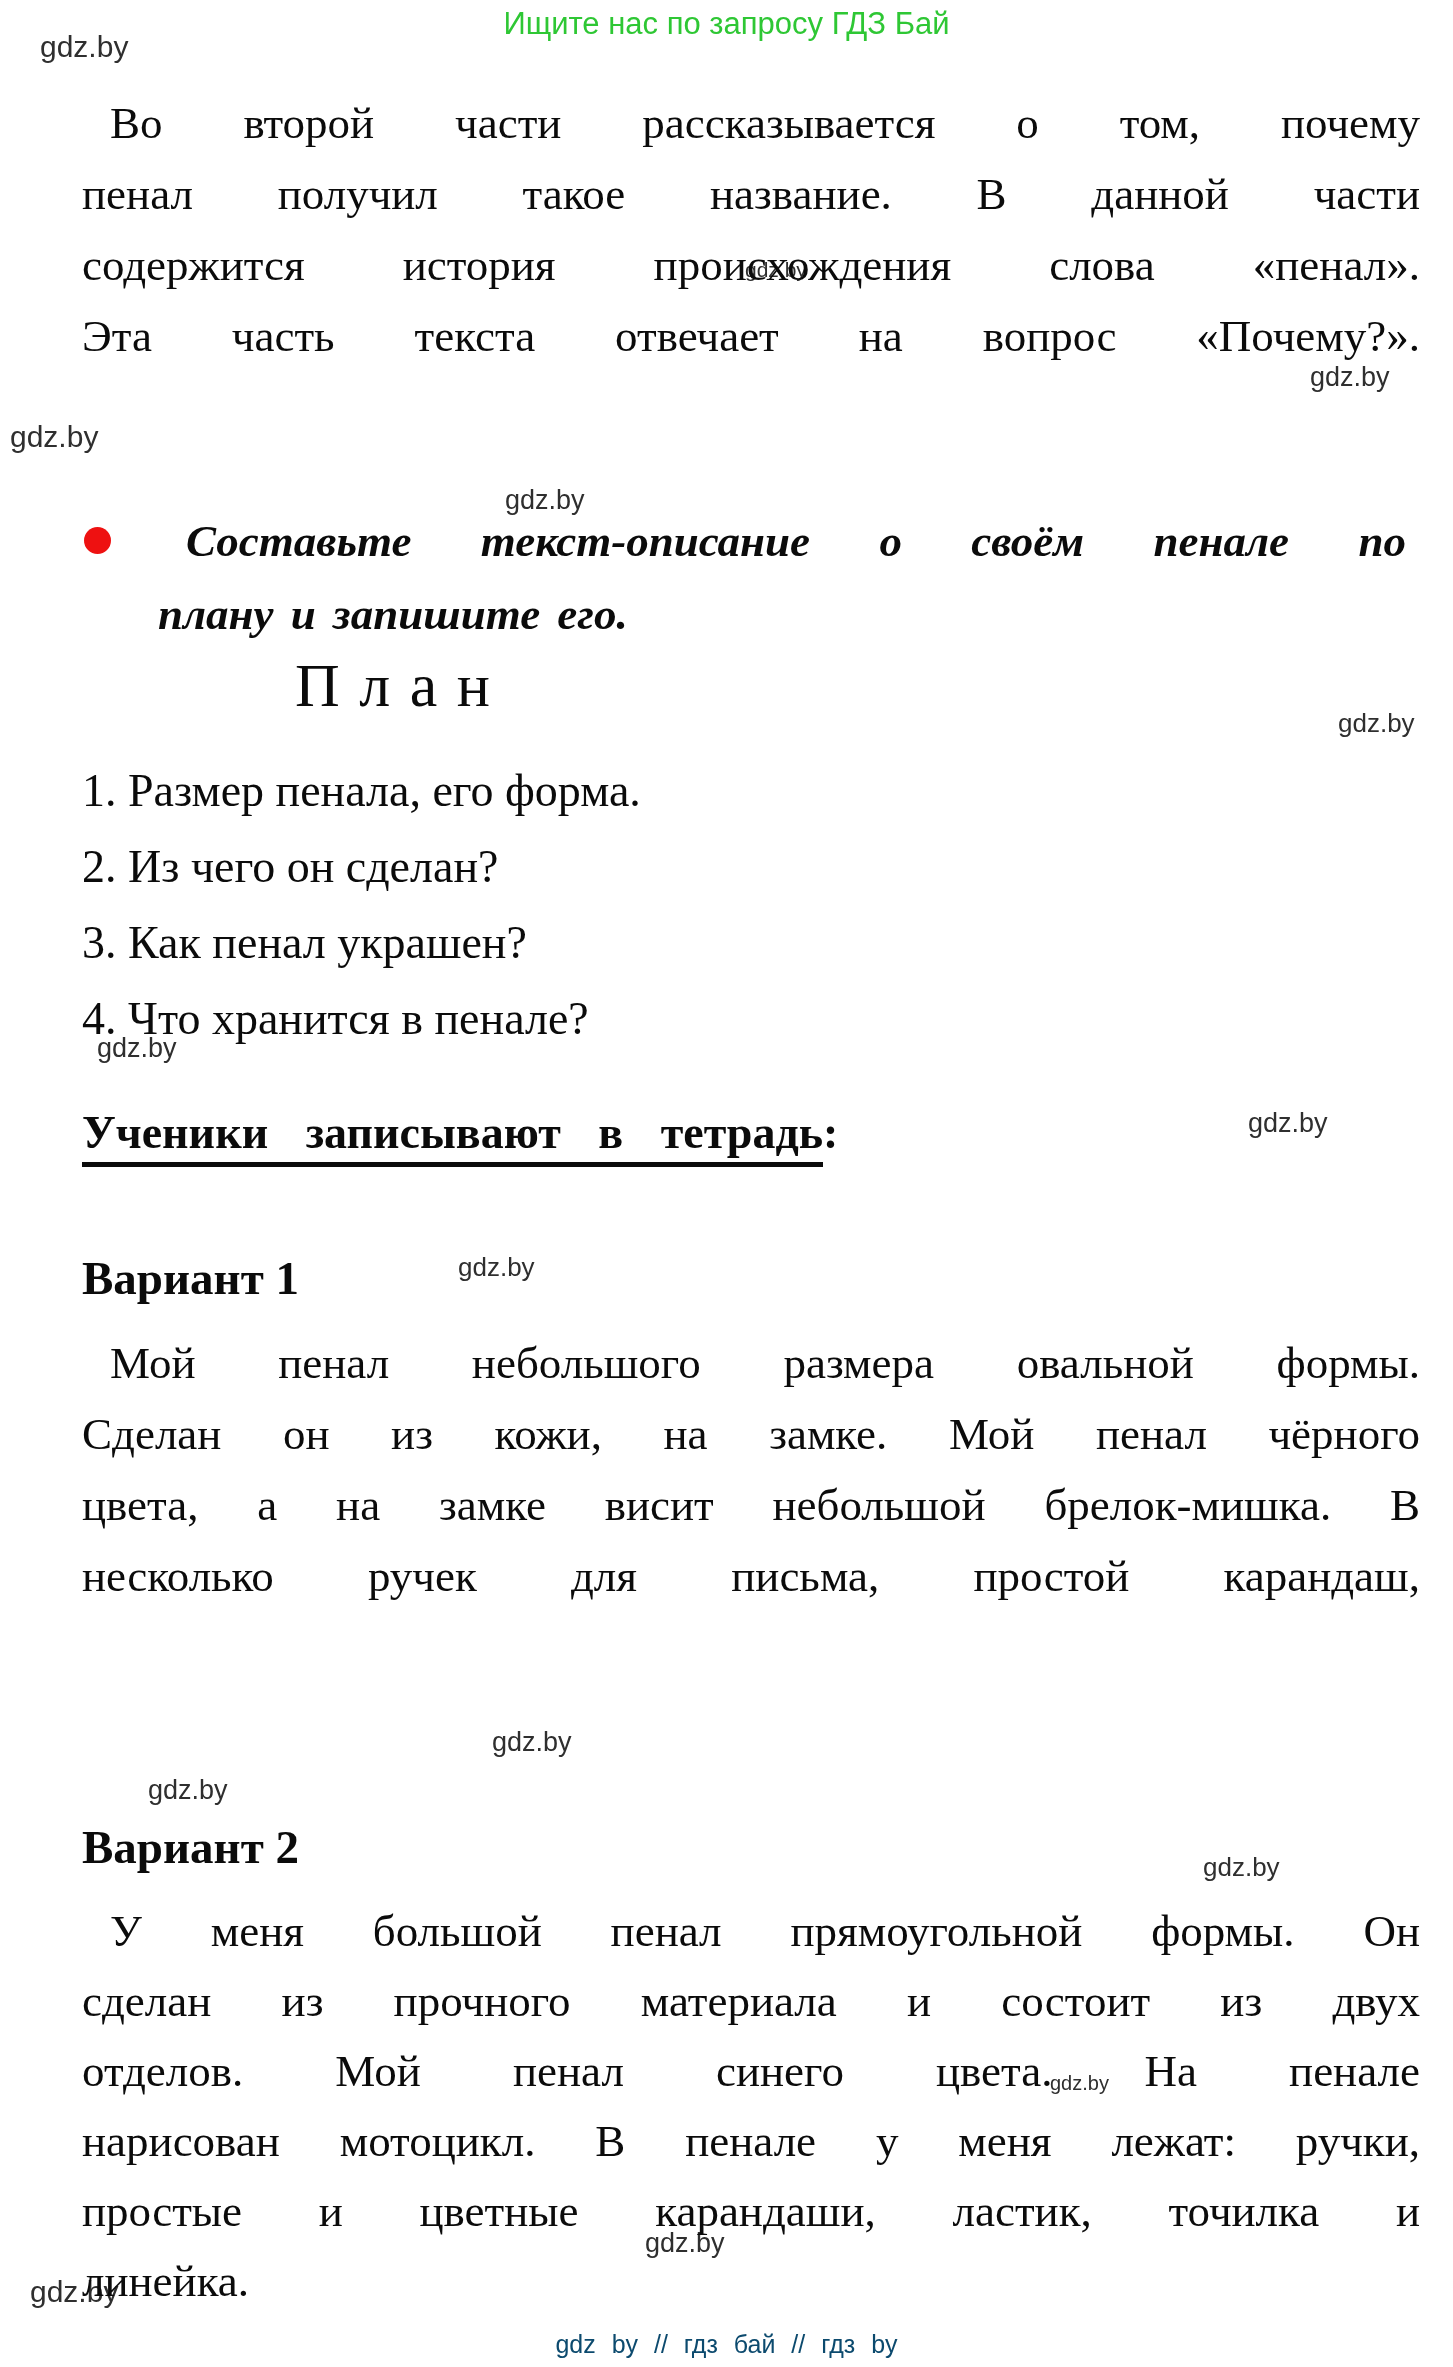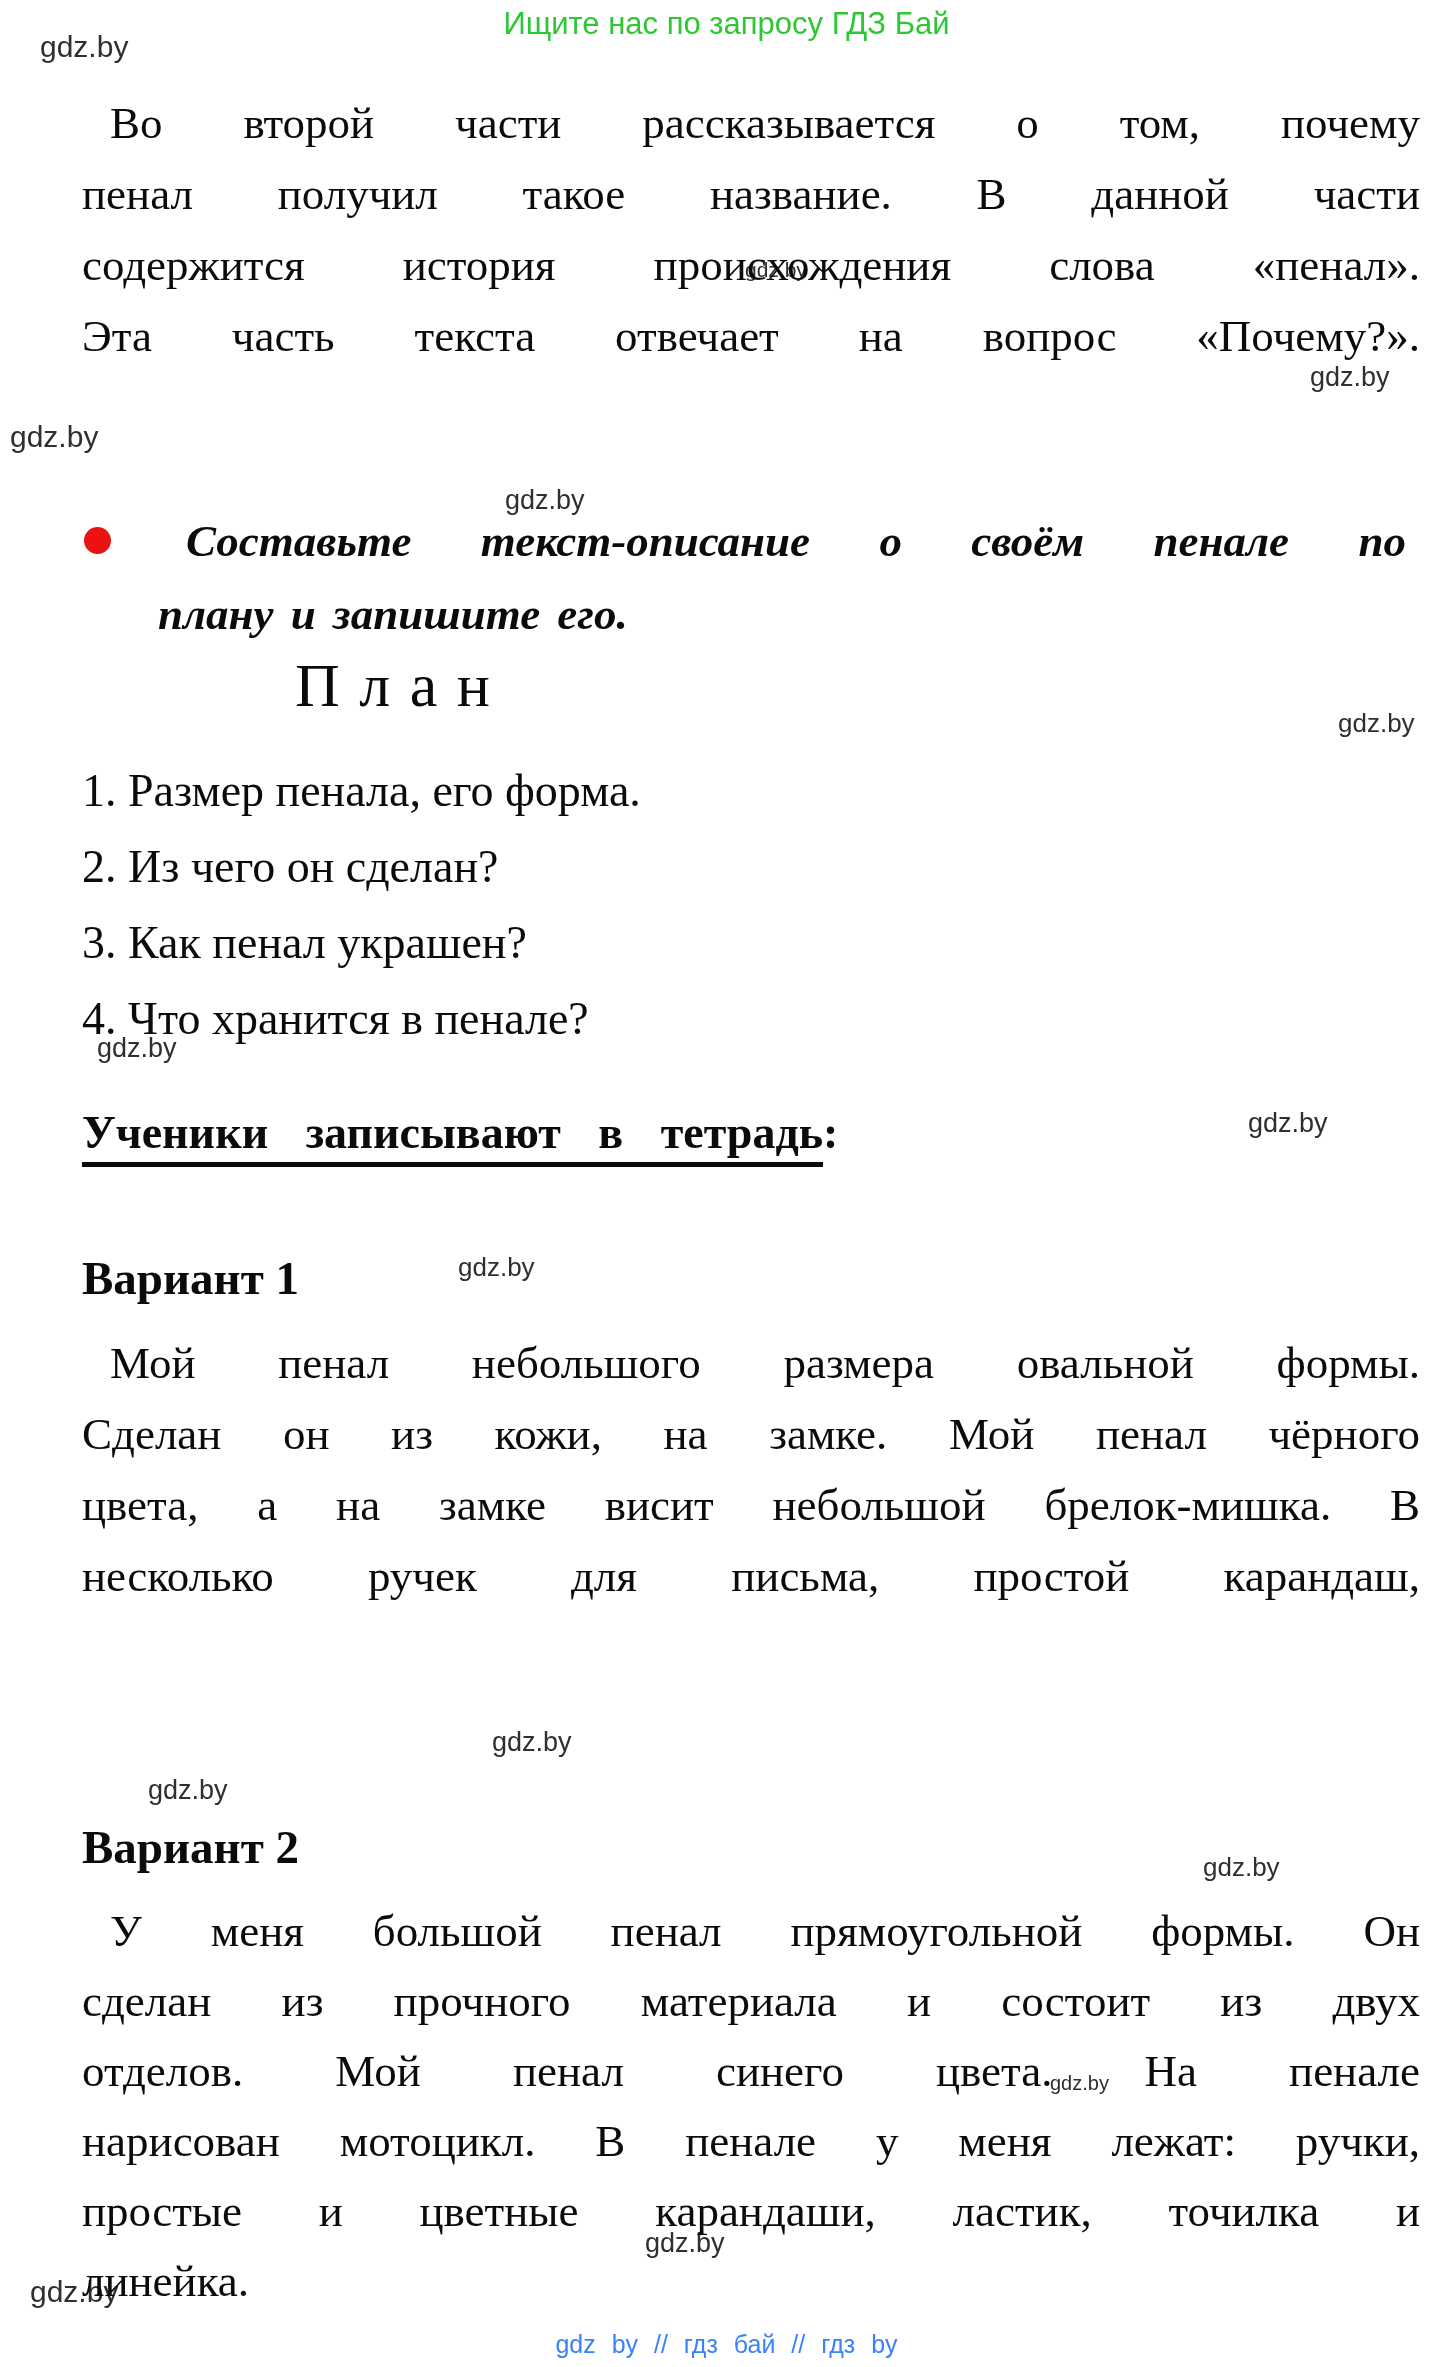--- a/index.html
+++ b/index.html
@@ -72,21 +72,21 @@
   }
   #v1-title { top:1251px; }
   #v2-title { top:1820px; }
   #v1-para { top:1328px; }
   #v2-para { top:1896px; line-height:70px; }
   
   .footer {
     position:absolute; top:2330px; left:0; width:100%;
     text-align:center;
     font-family:"Liberation Sans", sans-serif;
-    font-size:25px; color:#3b82f6;
+    font-size:25px; color:#0c4a6e;
     word-spacing:9px;
   }
 </style>
 </head>
 <body>
 
 <div class="promo">Ищите нас по запросу ГДЗ Бай</div>
 
 <div>
     <span class="wm" style="left: 40px; top: 30px; font-size: 30px;">gdz.by</span>

